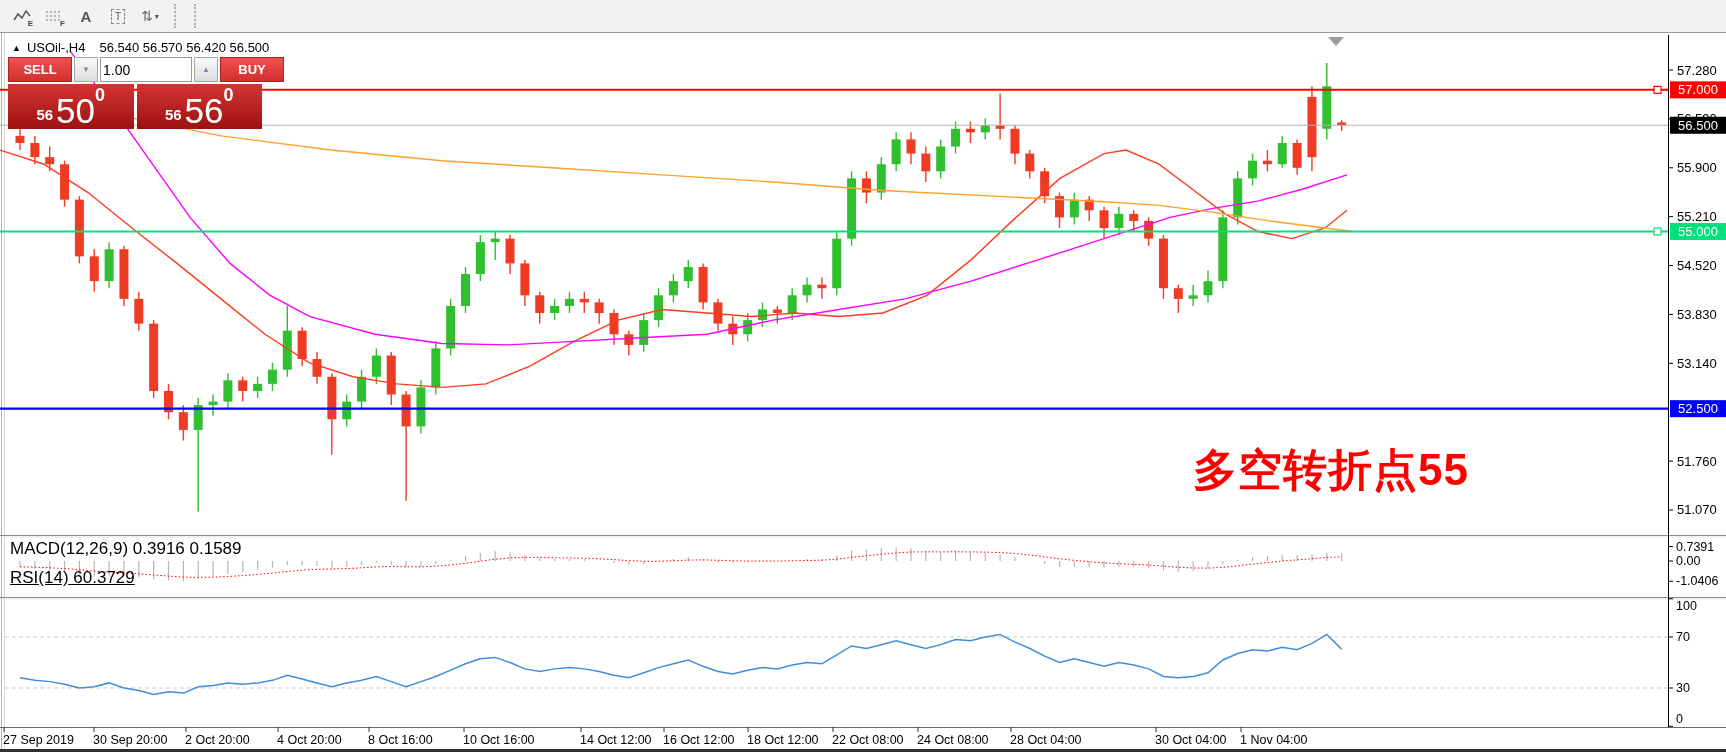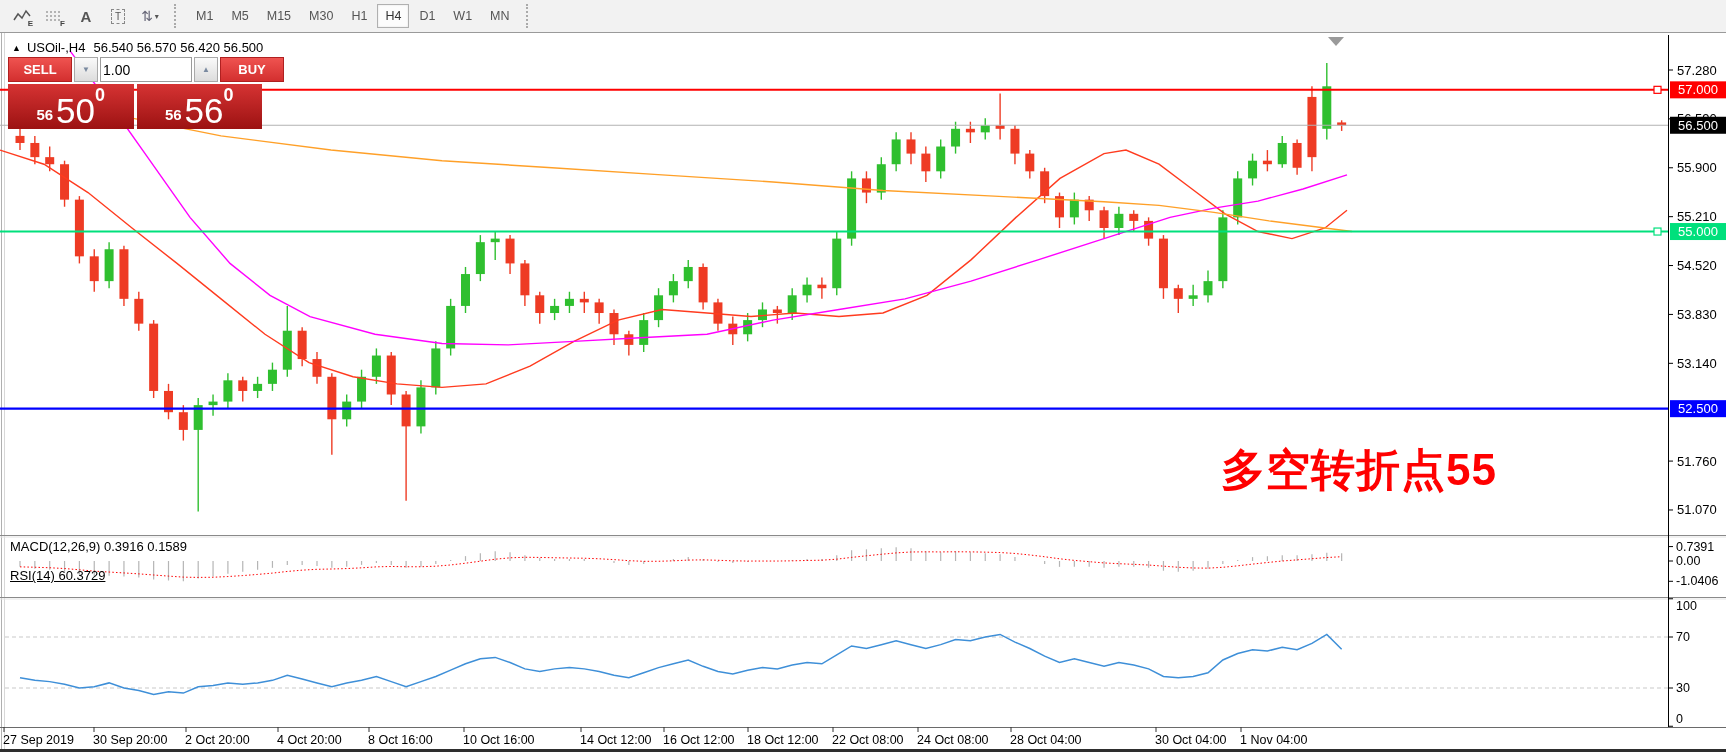--- a/index.html
+++ b/index.html
@@ -16,38 +16,38 @@
   .tbox{border:1px dashed #888;font-size:10px;padding:1px 3px;color:#555;}
   .arrowsG{font-size:14px;color:#667;}
   .caret{font-size:8px;color:#555;margin-left:2px;}
   .sep{width:4px;height:24px;border-left:2px dotted #aaa;margin:0 8px 0 6px;}
   .tf{height:24px;min-width:28px;padding:0 7px;margin-right:2px;border:1px solid transparent;background:transparent;
       font-size:12.5px;color:#555;font-family:"Liberation Sans",sans-serif;}
   .tf.active{background:#fcfcfc;border:1px solid #b0b0b0;box-shadow:inset 0 0 2px #ddd;color:#333;}
   
   #chartTitle{position:absolute;left:12px;top:40px;font-size:13px;display:flex;align-items:center;gap:6px;}
   #chartTitle .tri{font-size:9px;}
-  #chartTitle .ohlc{margin-left:2px;}
+  #chartTitle .ohlc{margin-left:8px;}
   
   #ocT{position:absolute;left:8px;top:57px;width:254px;}
   #ocRow1{display:flex;height:25px;gap:2px;}
   .ocbtn{flex:0 0 64px;background:linear-gradient(#ef5350,#d32f2f);border:1px solid #b02020;color:#fff;
          font-size:13px;font-weight:bold;font-family:"Liberation Sans",sans-serif;}
   .stepper{flex:0 0 24px;background:linear-gradient(#fafafa,#dcdcdc);border:1px solid #a9a9a9;
            color:#7a8aa0;font-size:8px;padding:0;}
   #volInput{flex:1 1 auto;width:80px;border:1px solid #9b9b9b;text-align:left;padding-right:8px;
             font-size:14px;font-family:"Liberation Sans",sans-serif;}
   #ocRow2{display:flex;margin-top:2px;height:45px;gap:3px;}
   .quote{flex:1;background:linear-gradient(#d63333,#9c1212);display:flex;align-items:flex-end;
          justify-content:center;color:#fff;padding-bottom:3px;}
   .quote .small{font-size:15px;font-weight:bold;margin:0 3px 3px 0;}
   .quote .big{font-size:35px;font-weight:normal;line-height:0.85;}
   .quote .sup{font-size:18px;font-weight:bold;align-self:flex-start;margin-top:1px;}
   
-  .indLabel{position:absolute;left:10px;font-size:13px;color:#000;}
+  .indLabel{position:absolute;left:10px;font-size:17px;color:#000;}
   #macdLabel{top:539px;}
   #rsiLabel{top:568px;text-decoration:underline;}
   
   #annot{position:absolute;left:1193px;top:441px;font-size:44px;font-weight:bold;letter-spacing:1px;}
   svg text{font-family:"Liberation Sans",sans-serif;}
 </style>
 </head>
 <body>
 
 <div id="app">
@@ -69,31 +69,20 @@
     </button>
     <button class="tool letterA">A</button>
     <button class="tool">
       <span class="tbox">T</span>
     </button>
     <button class="tool">
       <span class="arrowsG">⇅</span>
       <span class="caret">▾</span>
     </button>
     <div class="sep"></div>
-    <div id="tf-group" style="display:flex;">
-        <button class="tf">M1</button>
-        <button class="tf">M5</button>
-        <button class="tf">M15</button>
-        <button class="tf">M30</button>
-        <button class="tf">H1</button>
-        <button class="tf active">H4</button>
-        <button class="tf">D1</button>
-        <button class="tf">W1</button>
-        <button class="tf">MN</button>
-      </div>
     <div class="sep"></div>
   </div>
 
   <svg id="chart" width="1726" height="753" style="position:absolute;left:0;top:0;">
       <line x1="1.5" y1="33" x2="1.5" y2="750" stroke="#b0b0b0"></line>
       <line x1="4.5" y1="33" x2="4.5" y2="750" stroke="#d8d8d8"></line>
       <rect x="0" y="749" width="1726" height="3" fill="#2e2e2e"></rect>
       <line x1="0" y1="535.5" x2="1726" y2="535.5" stroke="#8a8a8a"></line>
       <line x1="0" y1="537" x2="1726" y2="537" stroke="#e4e4e4"></line>
       <line x1="0" y1="597.5" x2="1726" y2="597.5" stroke="#8a8a8a"></line>
@@ -486,15 +475,15 @@
         <span class="small">56</span>
         <span class="big">56</span>
         <span class="sup">0</span>
       </div>
     </div>
   </div>
 
   <div class="indLabel" id="macdLabel">MACD(12,26,9) 0.3916 0.1589</div>
   <div class="indLabel" id="rsiLabel">RSI(14) 60.3729</div>
 
-  <div id="annot" style="color: rgb(255, 0, 0); margin-left: 28px;">多空转折点55</div>
+  <div id="annot" style="color: rgb(255, 0, 0);">多空转折点55</div>
 
 </div>
 
 </body></html>

